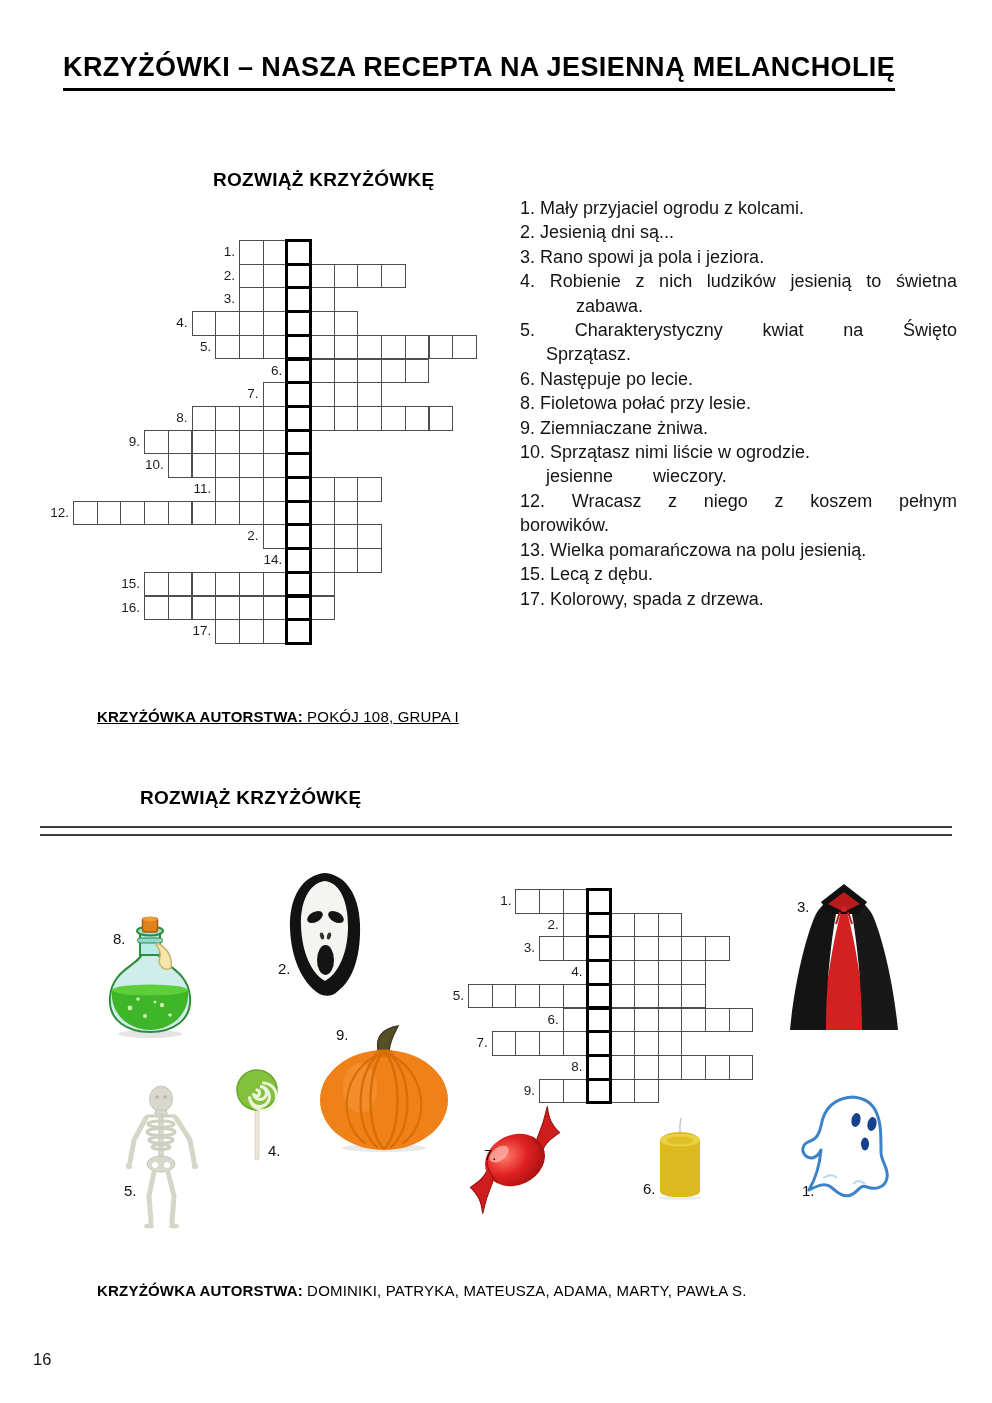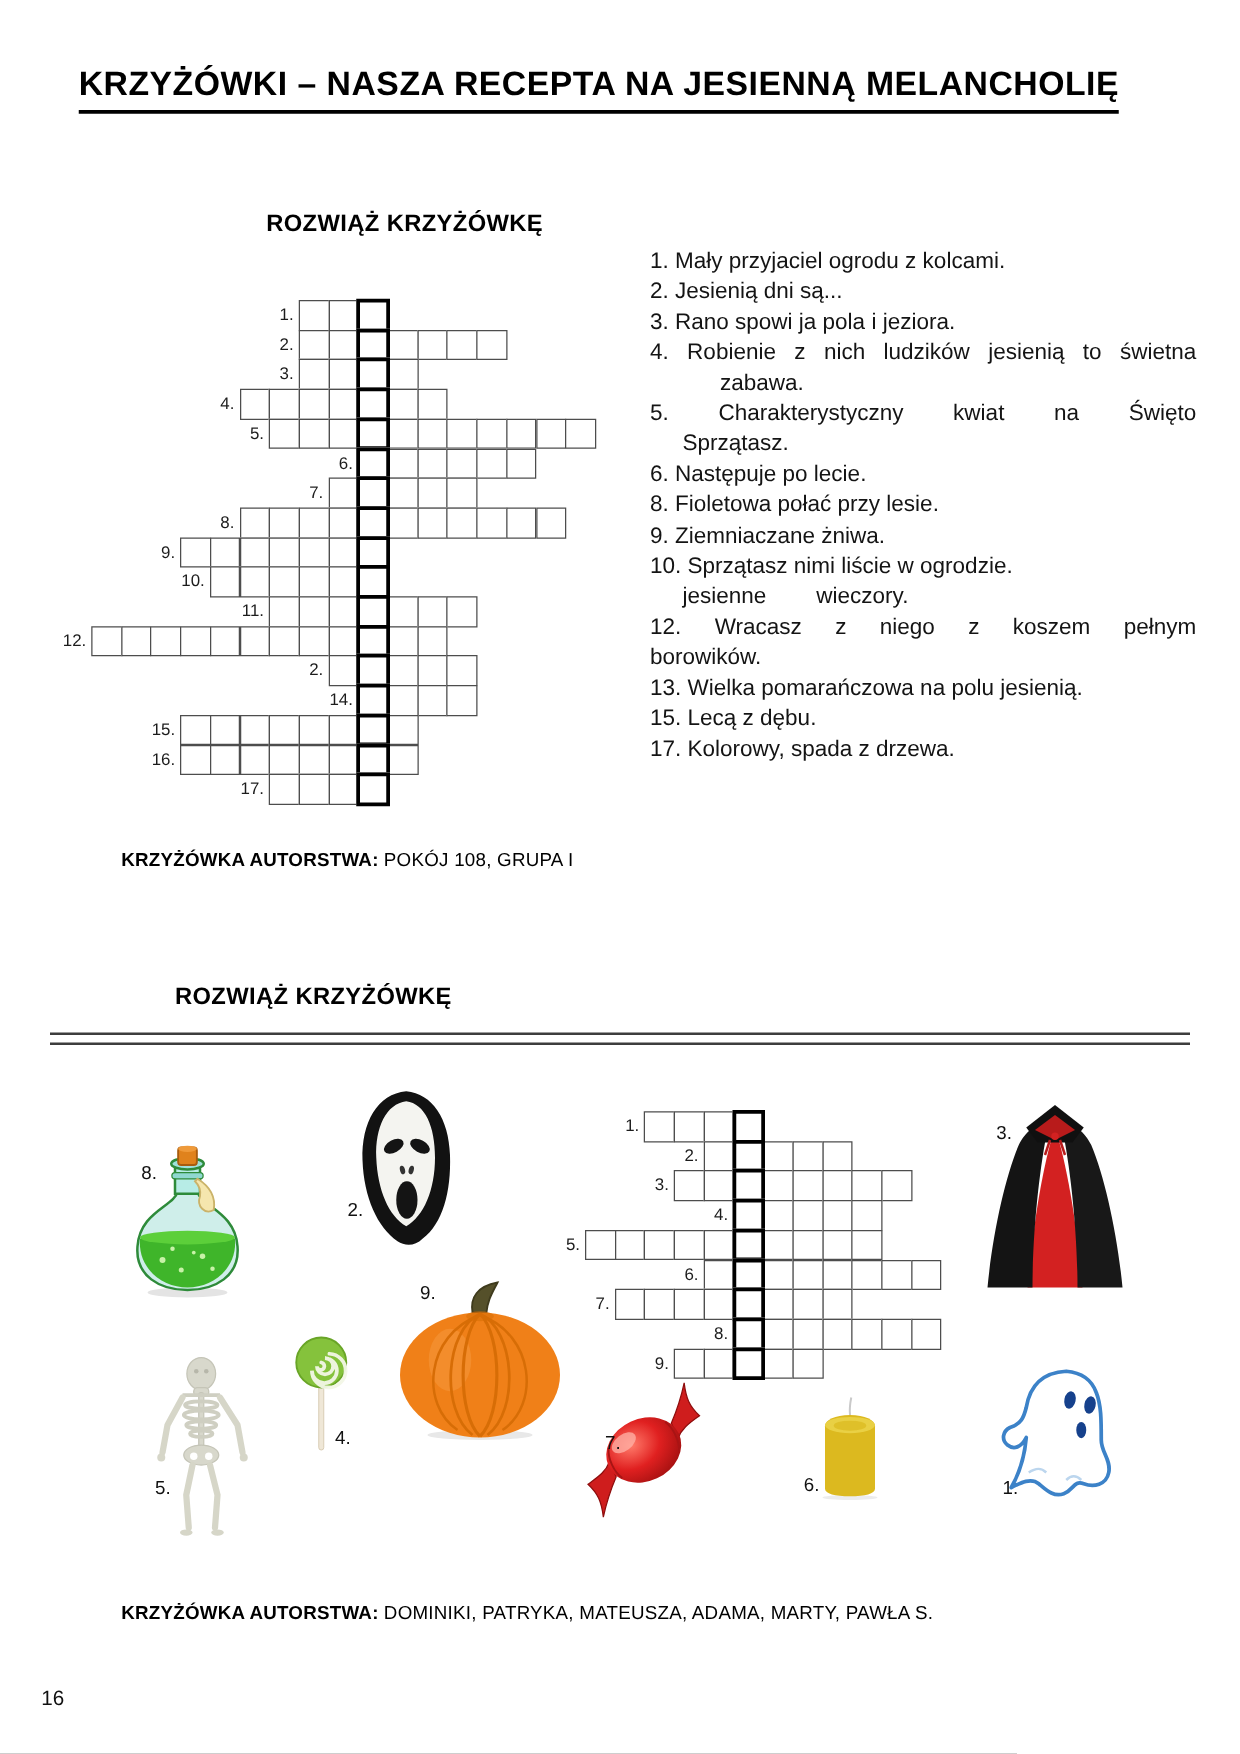--- a/index.html
+++ b/index.html
@@ -229,21 +229,21 @@
         <div class="clue-line">13. Wielka pomarańczowa na polu jesienią.</div>
       </div>
       <div>
         <div class="clue-line">15. Lecą z dębu.</div>
       </div>
       <div>
         <div class="clue-line">17. Kolorowy, spada z drzewa.</div>
       </div>
     </div>
 
-  <div class="abs credit" style="left:97px;top:680px;">
+  <div class="abs credit" style="left:97px;top:708px;text-decoration:underline;">
     <span class="credit-label">KRZYŻÓWKA AUTORSTWA:</span>
     <span class="credit-value">POKÓJ 108, GRUPA I</span>
   </div>
 
   <div class="abs heading" style="left:140px;top:787px;">ROZWIĄŻ KRZYŻÓWKĘ</div>
 
   <div class="abs divider"></div>
 
   <div class="abs gridbox" style="left:468px;top:889px;width:290px;height:216px;">
       <div class="gnum" style="left: 7.4px; top: 4px;">1.</div>

